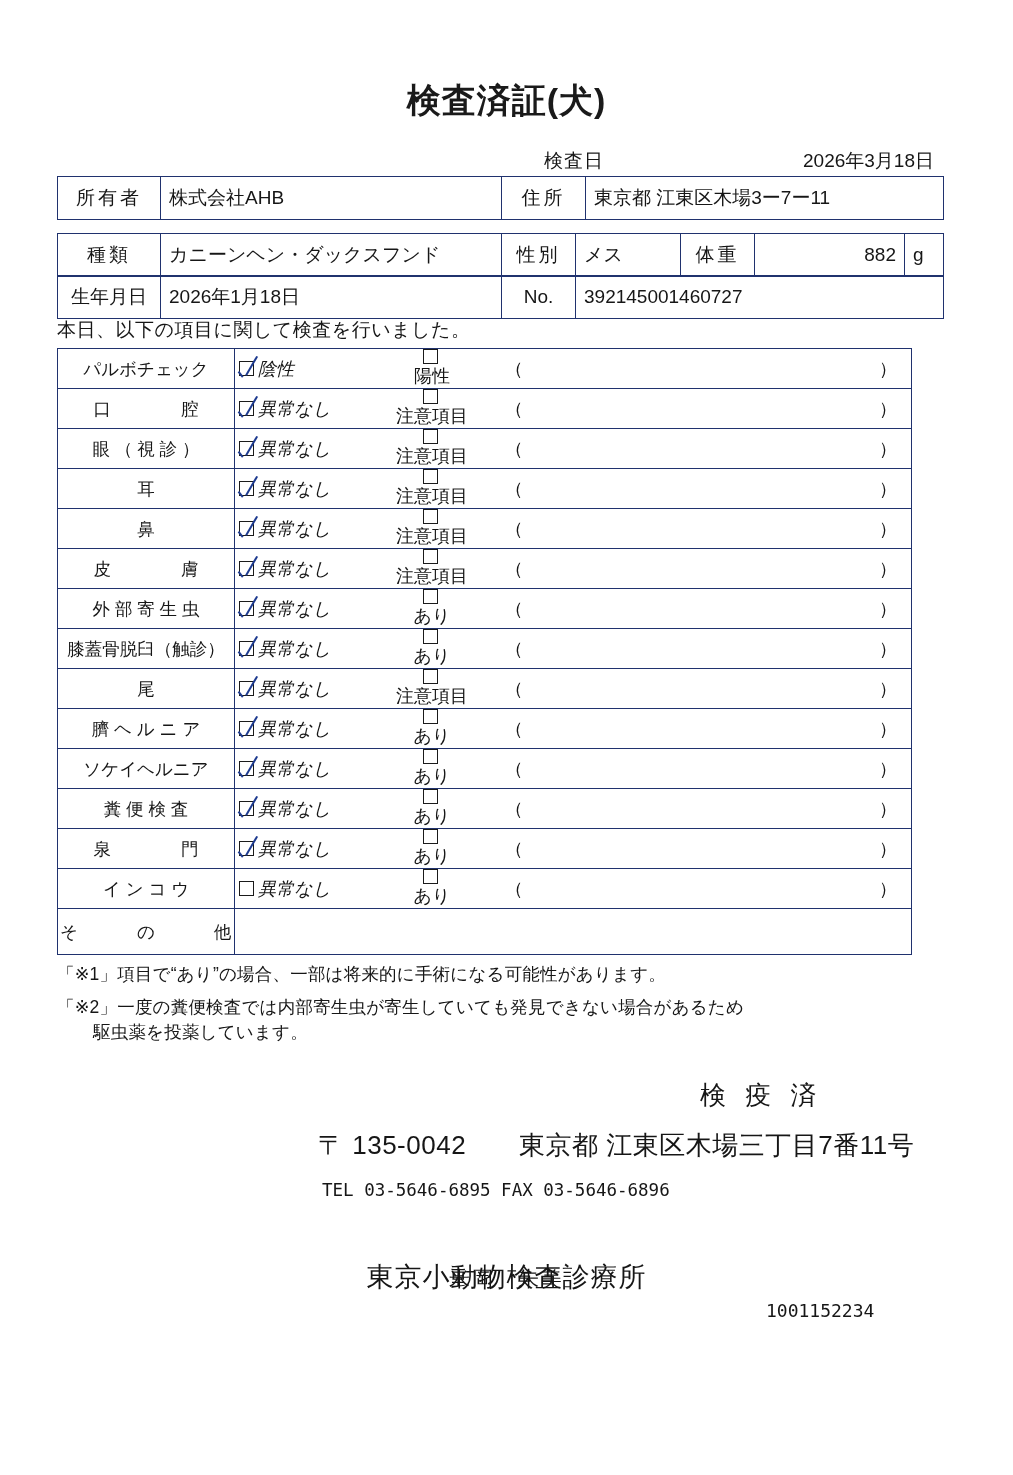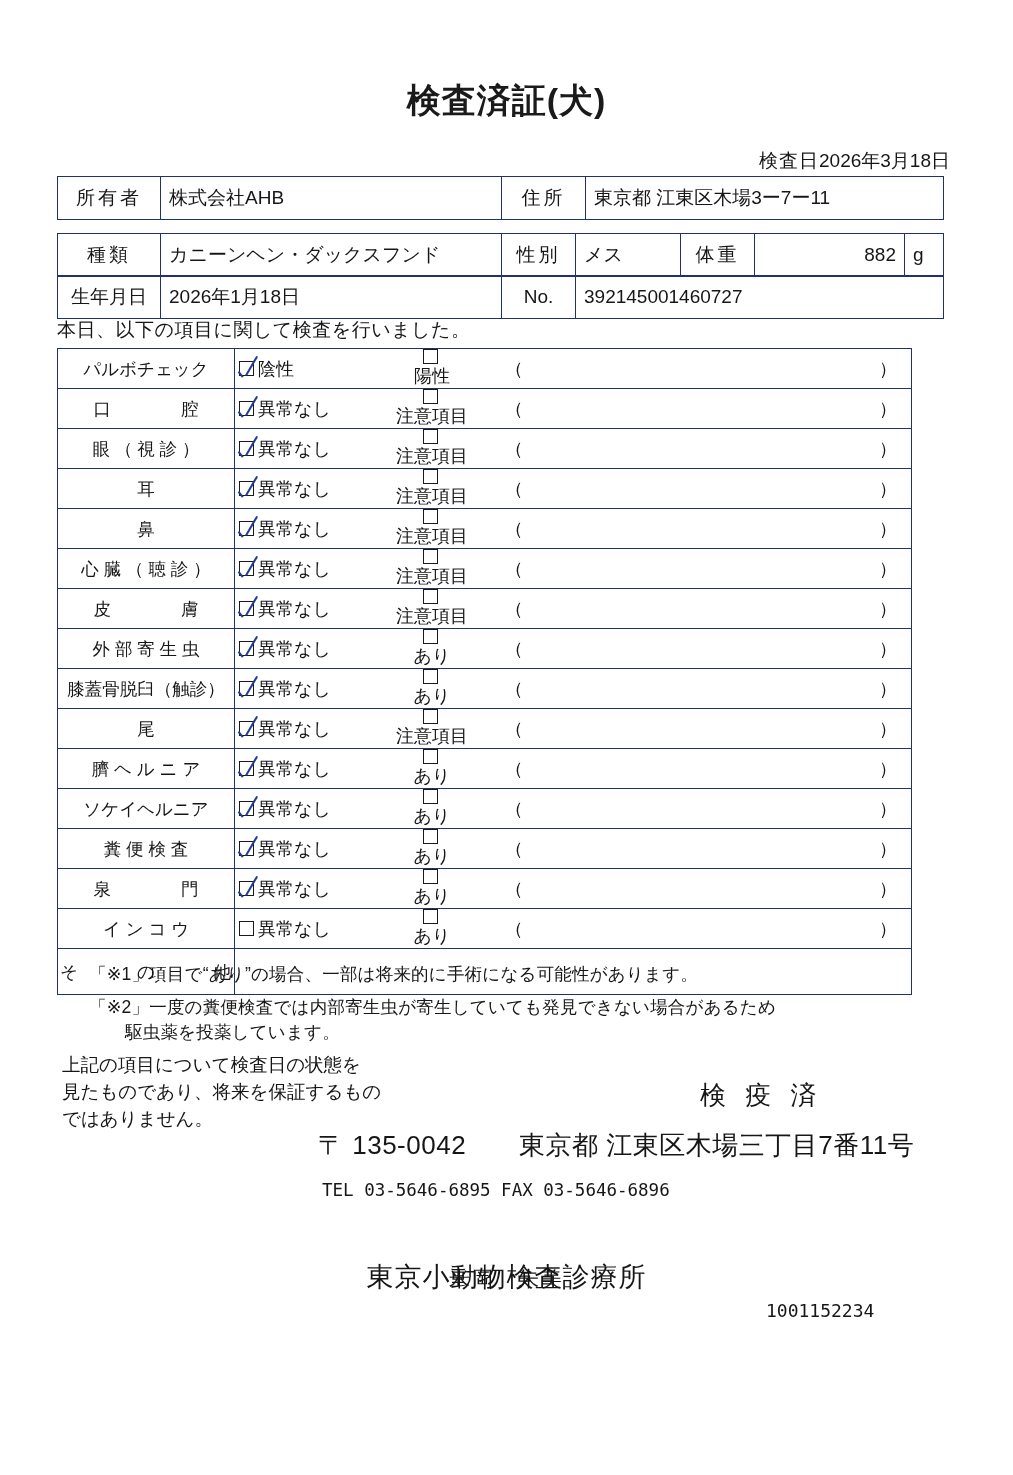--- a/index.html
+++ b/index.html
@@ -32,24 +32,24 @@
     font-size: 34px;
     font-weight: 700;
     letter-spacing: 1px;
     color: #1a1a1a;
   }
 
   
   .exam-date-row {
     position: absolute;
     top: 148px;
-    left: 560px;
+    left: 544px;
     width: 390px;
     display: flex;
-    justify-content: flex-end;
+    justify-content: space-between;
     font-size: 19px;
   }
   .exam-date-label { letter-spacing: 1px; }
   .exam-date-value { letter-spacing: 0px; }
 
   
   .info-table {
     position: absolute;
     top: 176px;
     left: 57px;
@@ -115,21 +115,21 @@
     align-items: center;
     height: 100%;
     font-size: 18px;
     white-space: nowrap;
   }
   .opt {
     display: inline-flex;
     align-items: center;
     position: relative;
   }
-  .opt1 { width: 128px; padding-left: 4px;}
+  .opt1 { width: 128px; padding-left: 4px; font-style: italic;}
   .opt2 { width: 130px; flex-direction: column; }
   .box {
     display: inline-block;
     width: 13px;
     height: 13px;
     border: 1.5px solid #1a1a1a;
     margin-right: 4px;
     position: relative;
     flex: none;
   }
@@ -162,21 +162,20 @@
   td.other-name { letter-spacing: 8px; }
   tr.other-row td { height: 45px; }
 
   
   .foot {
     position: absolute;
     left: 57px;
     font-size: 17.5px;
     letter-spacing: 0.2px;
     line-height: 1.35;
-    margin-left: 32px;
   }
   .foot1 { top: 963px; }
   .foot2 { top: 996px; }
   .foot2b { top: 1021px; left: 93px; }
 
   .disclaimer {
     position: absolute;
     left: 62px;
     top: 1052px;
     font-size: 18.5px;
@@ -386,37 +385,20 @@
               <span class="opt opt2">
                 <span class="box"></span>
                 <span>注意項目</span>
               </span>
               <span class="paren-open">（</span>
               <span class="paren-close">）</span>
             </div>
           </td>
         </tr>
         <tr>
-          <td class="item-name">心 臓 （ 聴 診 ）</td>
-          <td class="opts">
-            <div class="opt-row">
-              <span class="opt opt1">
-                <span class="box checked"></span>
-                <span>異常なし</span>
-              </span>
-              <span class="opt opt2">
-                <span class="box"></span>
-                <span>注意項目</span>
-              </span>
-              <span class="paren-open">（</span>
-              <span class="paren-close">）</span>
-            </div>
-          </td>
-        </tr>
-        <tr>
           <td class="item-name">皮　　　　膚</td>
           <td class="opts">
             <div class="opt-row">
               <span class="opt opt1">
                 <span class="box checked"></span>
                 <span>異常なし</span>
               </span>
               <span class="opt opt2">
                 <span class="box"></span>
                 <span>注意項目</span>
@@ -566,25 +548,20 @@
           <td class="item-name other-name">そ　　の　　他</td>
           <td></td>
         </tr>
       </tbody>
   </table>
 
   <div class="foot foot1">「※1」項目で“あり”の場合、一部は将来的に手術になる可能性があります。</div>
   <div class="foot foot2">「※2」一度の糞便検査では内部寄生虫が寄生していても発見できない場合があるため</div>
   <div class="foot foot2b">駆虫薬を投薬しています。</div>
 
-  <div class="disclaimer">
-      <div>上記の項目について検査日の状態を</div>
-      <div>見たものであり、将来を保証するもの</div>
-      <div>ではありません。</div>
-    </div>
 
   <div class="stamp">検 疫 済</div>
 
   <div class="addr">〒 135-0042　　東京都 江東区木場三丁目7番11号</div>
   <div class="tel">TEL 03-5646-6895  FAX 03-5646-6896</div>
   <div class="clinic">東京小動物検査診療所</div>
   <div class="doctor">米岡　朱美</div>
   <div class="serial">1001152234</div>
 
 </div>

